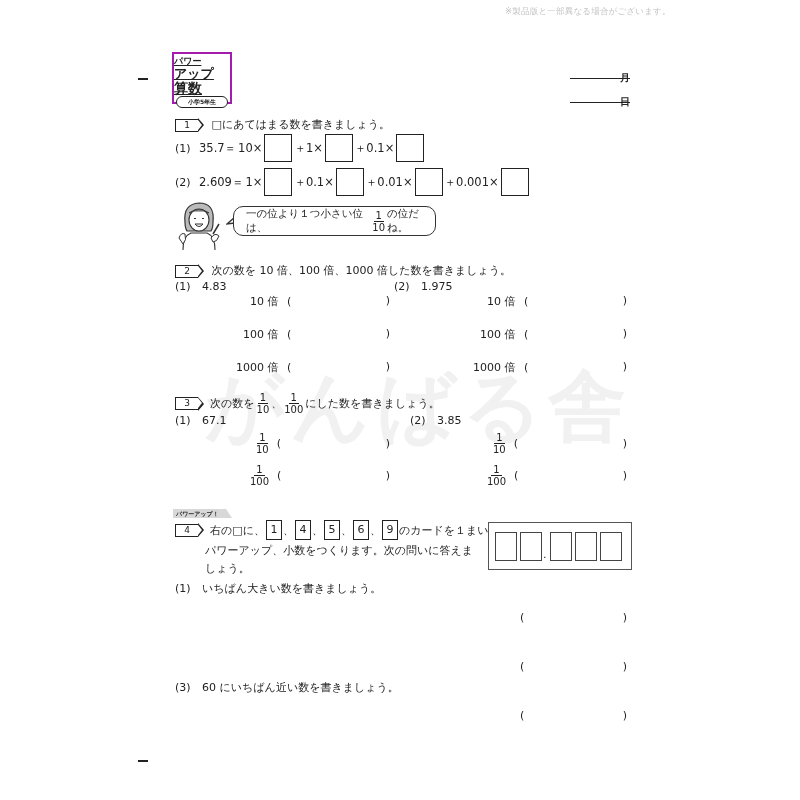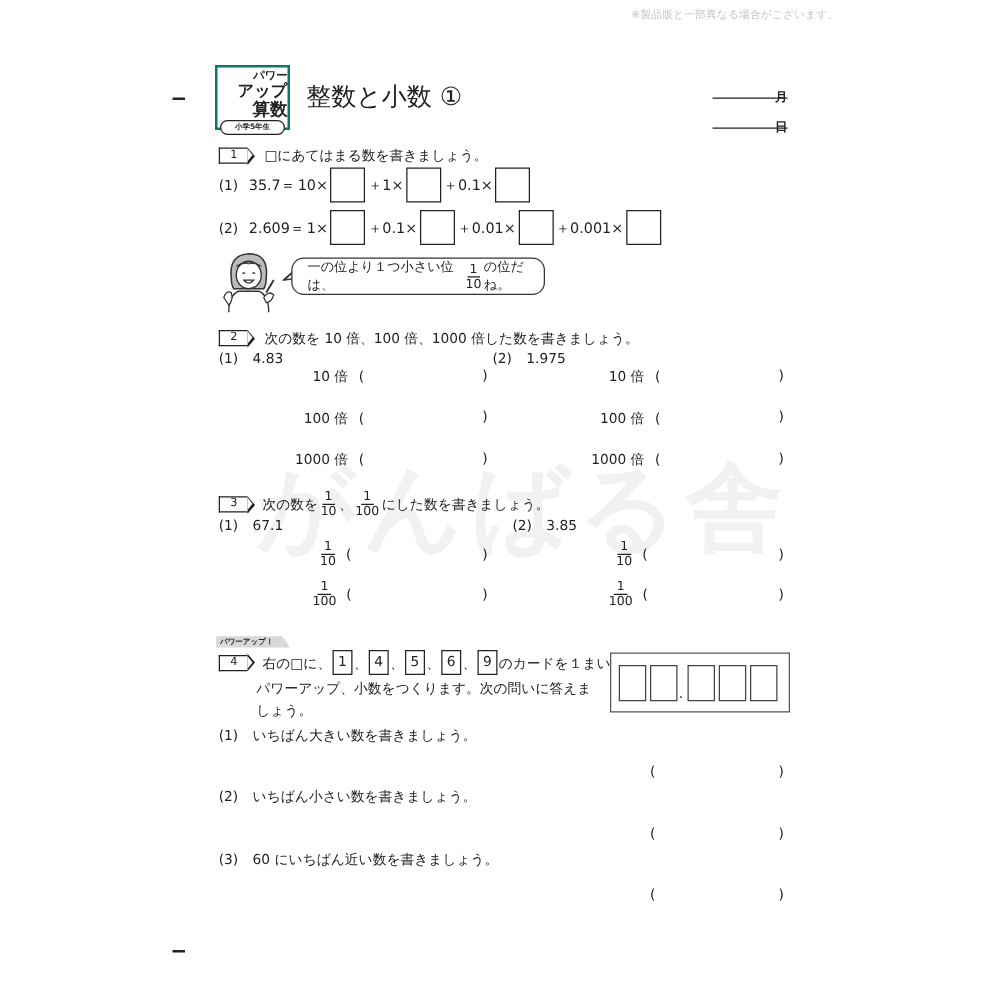--- a/index.html
+++ b/index.html
@@ -4,22 +4,22 @@
 <style>
   html, body { margin:0; padding:0; background:#ffffff; }
   body { width:800px; height:800px; position:relative; overflow:hidden;
          font-family:"DejaVu Sans", sans-serif; color:#222; }
   .abs { position:absolute; }
   .notice { top:6px; left:505px; font-size:8.5px; color:#c4c4c4; letter-spacing:0.2px; }
   .crop-mark { width:10px; height:2px; background:#222; }
   .watermark { left:205px; top:355px; font-size:78px; font-weight:bold; color:#f1f1f1;
                letter-spacing:6px; z-index:0; white-space:nowrap; }
   .content { position:absolute; left:0; top:0; width:800px; height:800px; z-index:1; }
-  .logo { left:172px; top:52px; width:56px; height:48px; border:2px solid #0f766e;
-          text-align:right; font-weight:bold; line-height:1; }
+  .logo { left:172px; top:52px; width:56px; height:48px; border:2px solid #a21caf;
+          text-align:left; font-weight:bold; line-height:1;text-decoration:underline; }
   .logo .l1 { font-size:9px; margin-top:3px; letter-spacing:0px; }
   .logo .l2 { font-size:13px; margin-top:1px; }
   .logo .l3 { font-size:14px; margin-top:1px; }
   .logo-grade { left:176px; top:96px; width:50px; height:10px; border:1px solid #222;
                 border-radius:6px; background:#fff; font-size:6px; text-align:center;
                 line-height:10px; font-weight:bold; }
   .title { left:245px; top:64px; font-size:20px; color:#222; }
   .date-line { left:570px; width:60px; border-bottom:1px solid #222; }
   .date-label { font-size:10px; font-weight:bold; }
   .badge { display:inline-block; width:22px; height:11px; border:1.5px solid #222; border-right:none;
@@ -63,21 +63,20 @@
 
   <div class="abs crop-mark" style="left:138px;top:78px;"></div>
   <div class="abs crop-mark" style="left:138px;top:760px;"></div>
 
   <div class="abs logo">
     <div class="l1">パワー</div>
     <div class="l2">アップ</div>
     <div class="l3">算数</div>
   </div>
   <div class="abs logo-grade">小学5年生</div>
-  <div class="abs title">整数と小数 ①</div>
 
   <div class="abs date-line" style="top:66px;height:12px;text-align:right;">
     <span class="date-label">月</span>
   </div>
   <div class="abs date-line" style="top:90px;height:12px;text-align:right;">
     <span class="date-label">日</span>
   </div>
 
   <div class="abs q" style="left:175px;top:117px;white-space:nowrap;">
     <span class="badge">1</span>
@@ -258,24 +257,20 @@
 
   <div class="abs q" style="left:175px;top:581px;white-space:nowrap;">
     <span>(1)</span>
     <span style="margin-left:8px;text-align:right;">いちばん大きい数を書きましょう。</span>
   </div>
   <div class="abs paren-row" style="left:520px;top:611px;width:107px;">
     <span>(</span>
     <span style="position:absolute;right:0;">)</span>
   </div>
 
-  <div class="abs q" style="left:175px;top:630px;white-space:nowrap;">
-    <span>(2)</span>
-    <span style="margin-left:8px;">いちばん小さい数を書きましょう。</span>
-  </div>
   <div class="abs paren-row" style="left:520px;top:660px;width:107px;">
     <span>(</span>
     <span style="position:absolute;right:0;">)</span>
   </div>
 
   <div class="abs q" style="left:175px;top:680px;white-space:nowrap;">
     <span>(3)</span>
     <span style="margin-left:8px;">60 にいちばん近い数を書きましょう。</span>
   </div>
   <div class="abs paren-row" style="left:520px;top:709px;width:107px;">

